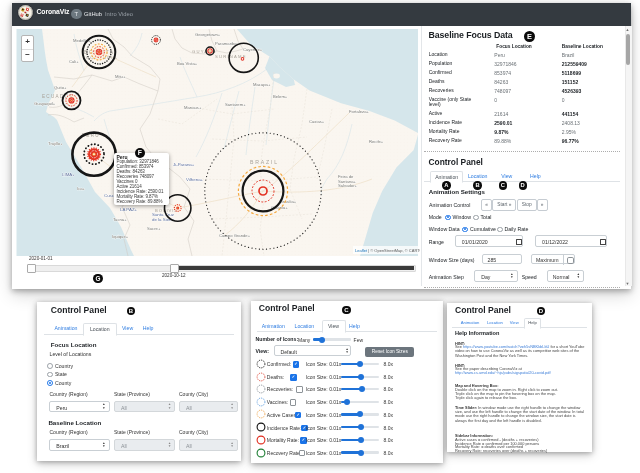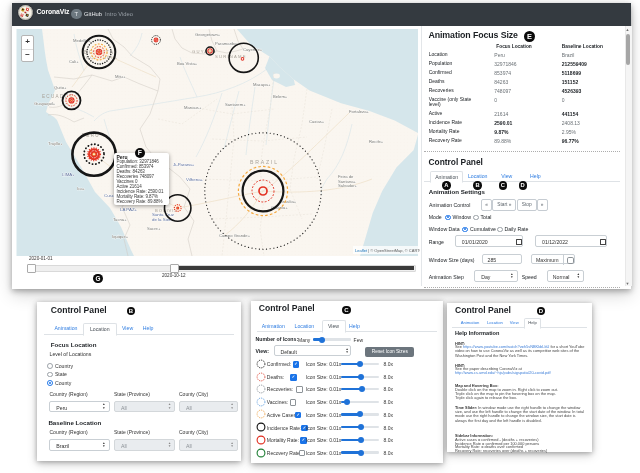--- a/index.html
+++ b/index.html
@@ -226,21 +226,21 @@
 </div>
 
 <div class="ab" style="left:29px;top:256px;font-size:4.6px;color:#333;z-index:3;">2020-01-01</div>
 <div class="ab" style="left:33px;top:265.4px;width:381px;height:4.6px;background:#efefef;border:0.6px solid #d9d9d9;border-radius:1px;z-index:3;"></div>
 <div class="ab" style="left:176px;top:265.8px;width:238px;height:4.3px;background:#3a3a3a;z-index:4;"></div>
 <div class="ab" style="left:26.5px;top:264.2px;width:7px;height:7px;background:#fdfdfd;border:0.7px solid #aaa;border-radius:1px;z-index:5;"></div>
 <div class="ab" style="left:170px;top:264.2px;width:7px;height:7px;background:#fdfdfd;border:0.7px solid #aaa;border-radius:1px;z-index:5;"></div>
 <div class="ab" style="left:162px;top:273.4px;font-size:4.6px;color:#333;z-index:3;">2020-10-12</div>
 
 <div class="ab" style="left:420.5px;top:26px;width:0;height:260px;border-left:1px solid #e3e6e9;z-index:2;"></div>
-<div class="ab" style="left:428.5px;top:30px;font-size:8.8px;font-weight:700;color:#1b1f23;letter-spacing:-0.1px;z-index:3;">Animation Focus Size</div>
+<div class="ab" style="left:428.5px;top:30px;font-size:8.8px;font-weight:700;color:#1b1f23;letter-spacing:-0.1px;z-index:3;">Baseline Focus Data</div>
 <div class="ab" style="left:496.3px;top:44.3px;font-size:4.8px;font-weight:700;color:#212529;z-index:3;">Focus Location</div>
 <div class="ab" style="left:561.8px;top:44.3px;font-size:4.8px;font-weight:700;color:#212529;z-index:3;">Baseline Location</div>
 <div class="ab" style="left:428.7px;top:52.0px;font-size:5px;color:#212529;line-height:5.4px;">Location</div>
 <div class="ab" style="left:494.3px;top:52.0px;font-size:5px;color:#6a7075;">Peru</div>
 <div class="ab" style="left:561.8px;top:52.0px;font-size:5px;color:#6a7075;">Brazil</div>
 <div class="ab" style="left:428.7px;top:61.0px;font-size:5px;color:#212529;line-height:5.4px;">Population</div>
 <div class="ab" style="left:494.3px;top:61.0px;font-size:5px;color:#6a7075;">32971846</div>
 <div class="ab" style="left:561.8px;top:61.0px;font-size:5px;font-weight:700;color:#212529;">212559409</div>
 <div class="ab" style="left:428.7px;top:70.0px;font-size:5px;color:#212529;line-height:5.4px;">Confirmed</div>
 <div class="ab" style="left:494.3px;top:70.0px;font-size:5px;color:#6a7075;">853974</div>

